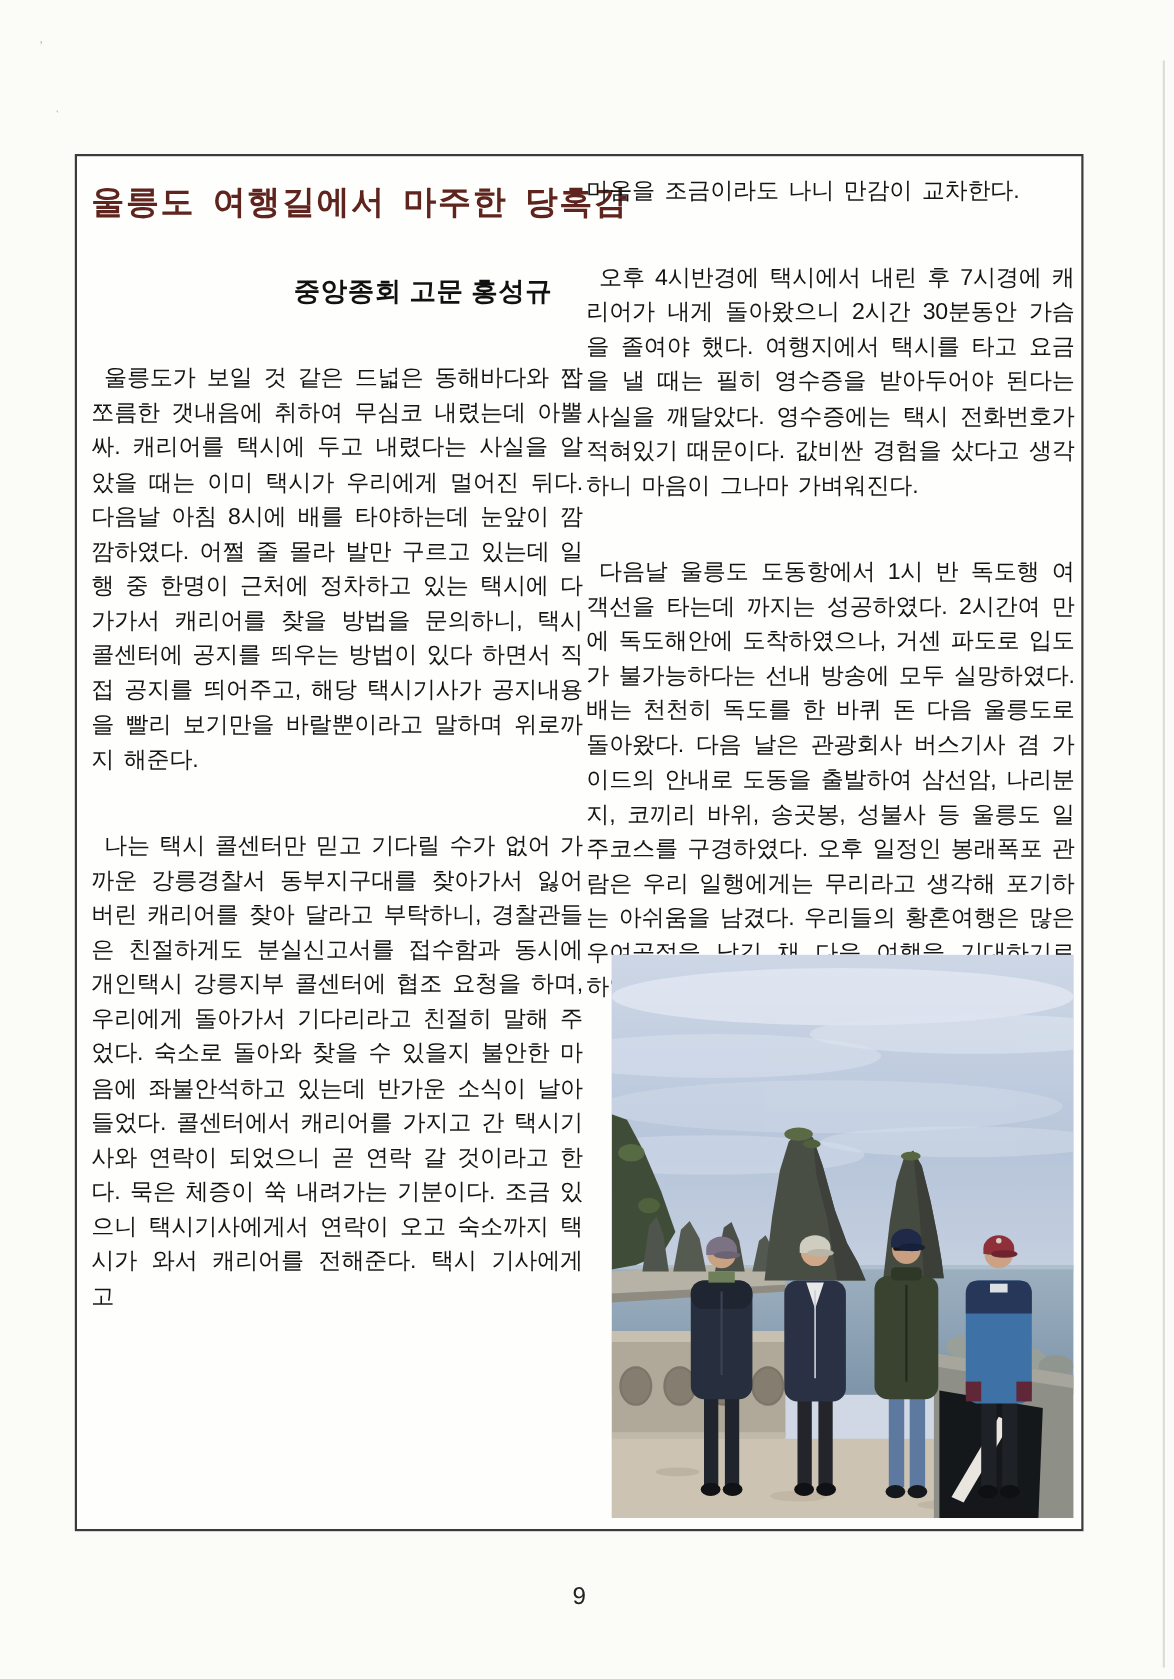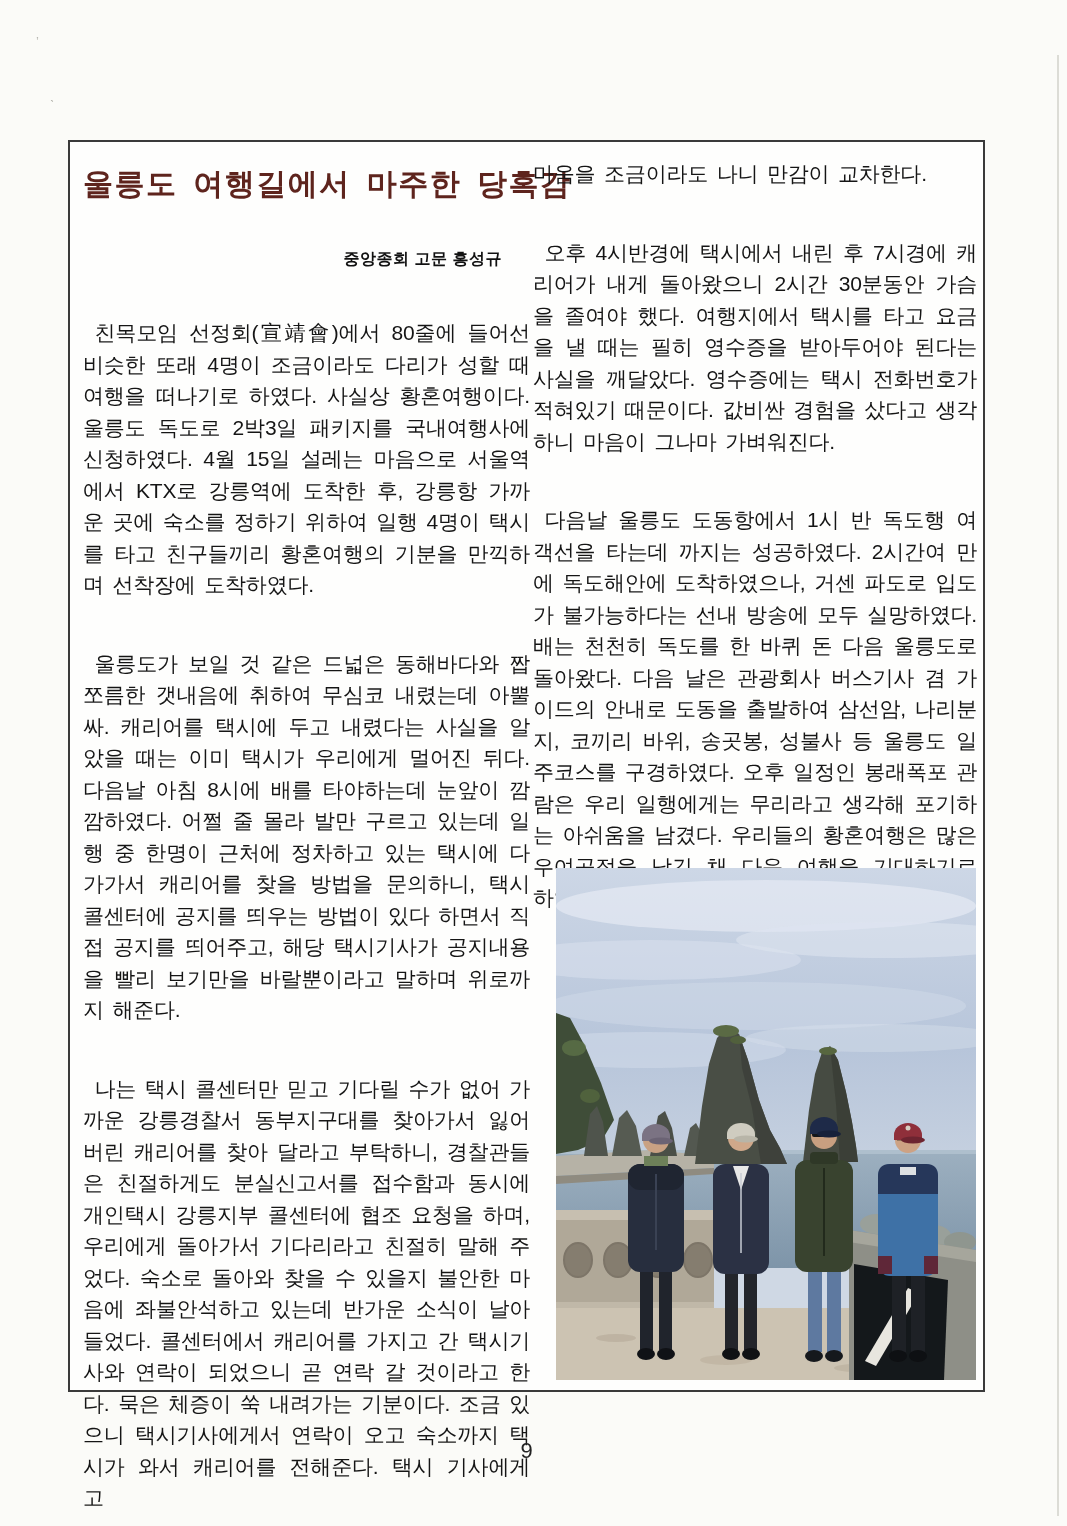--- a/index.html
+++ b/index.html
@@ -38,21 +38,21 @@
     margin-top: 22px;
     font-size: 30px; font-weight: 800;
     color: #5e241d;
     letter-spacing: 1.5px;
     word-spacing: 6px;
     white-space: nowrap;
   }
   .article-byline {
     margin-top: 44px;
     text-align: right; padding-right: 28px;
-    font-size: 16px; font-weight: 700; color: #111;
+    font-size: 24px; font-weight: 700; color: #111;
     letter-spacing: 0.5px;
   }
   .body-block { margin-top: 36px; }
   .body-para {
     margin: 0;
     font-size: 21px; line-height: 31.5px;
     text-align: justify;
     word-break: break-all;
     word-spacing: 3px;
     letter-spacing: -0.2px;
@@ -81,21 +81,20 @@
   <span class="artifact" style="left:36px; top:34px;">’</span>
   <span class="artifact" style="left:50px; top:98px;">ˋ</span>
   <div class="scan-edge"></div>
 
   <div class="article-box">
 
     <div class="col-left">
       <div class="article-title">울릉도 여행길에서 마주한 당혹감</div>
       <div class="article-byline">중앙종회 고문 홍성규</div>
       <div class="body-block">
-        <p class="body-para indent">친목모임 선정회(宣靖會)에서 80줄에 들어선 비슷한 또래 4명이 조금이라도 다리가 성할 때 여행을 떠나기로 하였다. 사실상 황혼여행이다. 울릉도 독도로 2박3일 패키지를 국내여행사에 신청하였다. 4월 15일 설레는 마음으로 서울역에서 KTX로 강릉역에 도착한 후, 강릉항 가까운 곳에 숙소를 정하기 위하여 일행 4명이 택시를 타고 친구들끼리 황혼여행의 기분을 만끽하며 선착장에 도착하였다.</p>
         <p class="body-para indent">울릉도가 보일 것 같은 드넓은 동해바다와 짭쪼름한 갯내음에 취하여 무심코 내렸는데 아뿔싸. 캐리어를 택시에 두고 내렸다는 사실을 알았을 때는 이미 택시가 우리에게 멀어진 뒤다. 다음날 아침 8시에 배를 타야하는데 눈앞이 깜깜하였다. 어쩔 줄 몰라 발만 구르고 있는데 일행 중 한명이 근처에 정차하고 있는 택시에 다가가서 캐리어를 찾을 방법을 문의하니, 택시 콜센터에 공지를 띄우는 방법이 있다 하면서 직접 공지를 띄어주고,  해당 택시기사가 공지내용을 빨리 보기만을 바랄뿐이라고 말하며 위로까지 해준다.</p>
         <p class="body-para indent">나는 택시 콜센터만 믿고 기다릴 수가 없어 가까운 강릉경찰서 동부지구대를 찾아가서 잃어버린 캐리어를 찾아 달라고 부탁하니, 경찰관들은 친절하게도 분실신고서를 접수함과 동시에 개인택시 강릉지부 콜센터에 협조 요청을 하며, 우리에게 돌아가서 기다리라고 친절히 말해 주었다. 숙소로 돌아와 찾을 수 있을지 불안한 마음에 좌불안석하고 있는데 반가운 소식이 날아들었다. 콜센터에서 캐리어를 가지고 간 택시기사와 연락이 되었으니 곧 연락 갈 것이라고 한다. 묵은 체증이 쑥 내려가는 기분이다. 조금 있으니 택시기사에게서 연락이 오고 숙소까지 택시가 와서 캐리어를 전해준다. 택시 기사에게 고</p>
       </div>
     </div>
 
     <div class="col-right">
       <p class="body-para">마움을 조금이라도 나니 만감이 교차한다.</p>
       <p class="body-para indent">오후 4시반경에 택시에서 내린 후 7시경에 캐리어가 내게 돌아왔으니 2시간 30분동안 가슴을 졸여야 했다. 여행지에서 택시를 타고 요금을 낼 때는 필히 영수증을 받아두어야 된다는 사실을 깨달았다. 영수증에는 택시 전화번호가 적혀있기 때문이다. 값비싼 경험을 샀다고 생각하니 마음이 그나마 가벼워진다.</p>
       <p class="body-para indent">다음날 울릉도 도동항에서 1시 반 독도행 여객선을 타는데 까지는 성공하였다.  2시간여 만에 독도해안에 도착하였으나, 거센 파도로 입도가 불가능하다는 선내 방송에 모두 실망하였다. 배는 천천히 독도를 한 바퀴 돈 다음 울릉도로 돌아왔다. 다음 날은 관광회사 버스기사 겸 가이드의 안내로 도동을 출발하여 삼선암, 나리분지, 코끼리 바위, 송곳봉, 성불사 등 울릉도 일주코스를 구경하였다. 오후 일정인 봉래폭포 관람은 우리 일행에게는 무리라고 생각해 포기하는 아쉬움을 남겼다. 우리들의 황혼여행은 많은 우여곡절을 남긴 채 다음 여행을 기대하기로 하였다.   2025. 4. 22. 洪性圭 記</p>
     </div>

